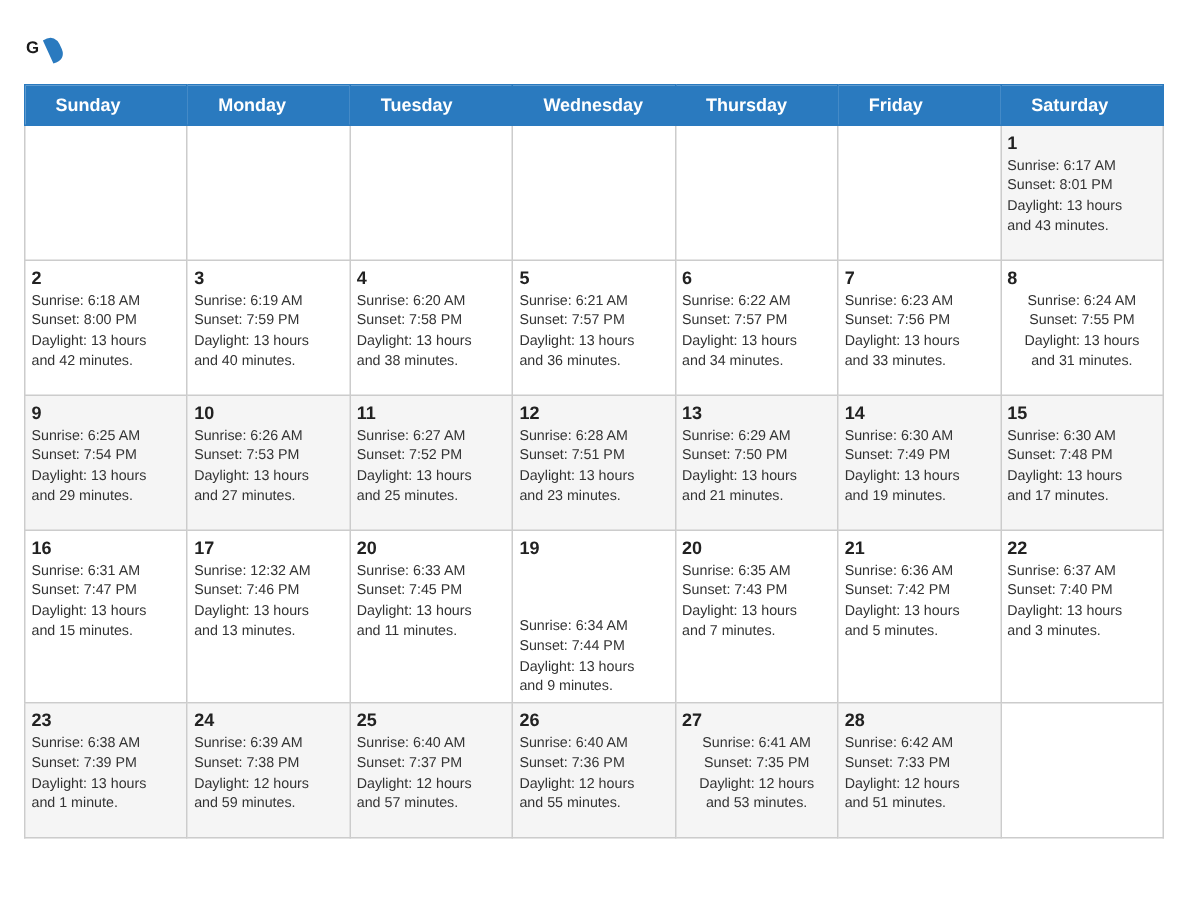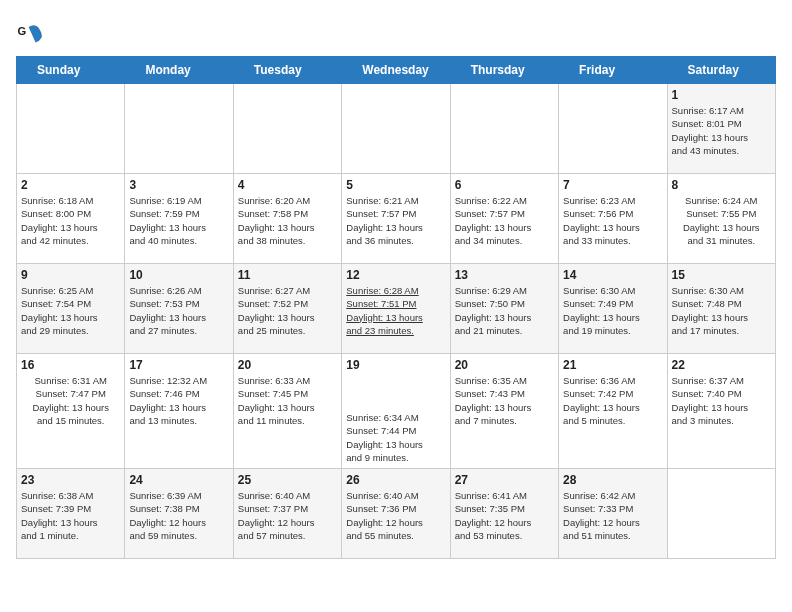--- a/index.html
+++ b/index.html
@@ -202,21 +202,21 @@
         </td>
         <td>
           <span class="day-number">11</span>
           <div class="day-info" style="white-space: pre-line;">Sunrise: 6:27 AM
 Sunset: 7:52 PM
 Daylight: 13 hours
 and 25 minutes.</div>
         </td>
         <td>
           <span class="day-number">12</span>
-          <div class="day-info" style="white-space: pre-line; text-decoration: underline;">Sunrise: 6:28 AM
+          <div class="day-info" style="white-space: pre-line;">Sunrise: 6:28 AM
 Sunset: 7:51 PM
 Daylight: 13 hours
 and 23 minutes.</div>
         </td>
         <td>
           <span class="day-number">13</span>
           <div class="day-info" style="white-space: pre-line;">Sunrise: 6:29 AM
 Sunset: 7:50 PM
 Daylight: 13 hours
 and 21 minutes.</div>
@@ -232,21 +232,21 @@
           <span class="day-number">15</span>
           <div class="day-info" style="white-space: pre-line;">Sunrise: 6:30 AM
 Sunset: 7:48 PM
 Daylight: 13 hours
 and 17 minutes.</div>
         </td>
       </tr>
       <tr>
         <td>
           <span class="day-number">16</span>
-          <div class="day-info" style="white-space: pre-line; text-align: center;">Sunrise: 6:31 AM
+          <div class="day-info" style="white-space: pre-line;">Sunrise: 6:31 AM
 Sunset: 7:47 PM
 Daylight: 13 hours
 and 15 minutes.</div>
         </td>
         <td>
           <span class="day-number">17</span>
           <div class="day-info" style="white-space: pre-line;">Sunrise: 12:32 AM
 Sunset: 7:46 PM
 Daylight: 13 hours
 and 13 minutes.</div>
@@ -311,21 +311,21 @@
         </td>
         <td>
           <span class="day-number">26</span>
           <div class="day-info" style="white-space: pre-line;">Sunrise: 6:40 AM
 Sunset: 7:36 PM
 Daylight: 12 hours
 and 55 minutes.</div>
         </td>
         <td>
           <span class="day-number">27</span>
-          <div class="day-info" style="white-space: pre-line;">Sunrise: 6:41 AM
+          <div class="day-info" style="white-space: pre-line; text-align: center;">Sunrise: 6:41 AM
 Sunset: 7:35 PM
 Daylight: 12 hours
 and 53 minutes.</div>
         </td>
         <td>
           <span class="day-number">28</span>
           <div class="day-info" style="white-space: pre-line;">Sunrise: 6:42 AM
 Sunset: 7:33 PM
 Daylight: 12 hours
 and 51 minutes.</div>

